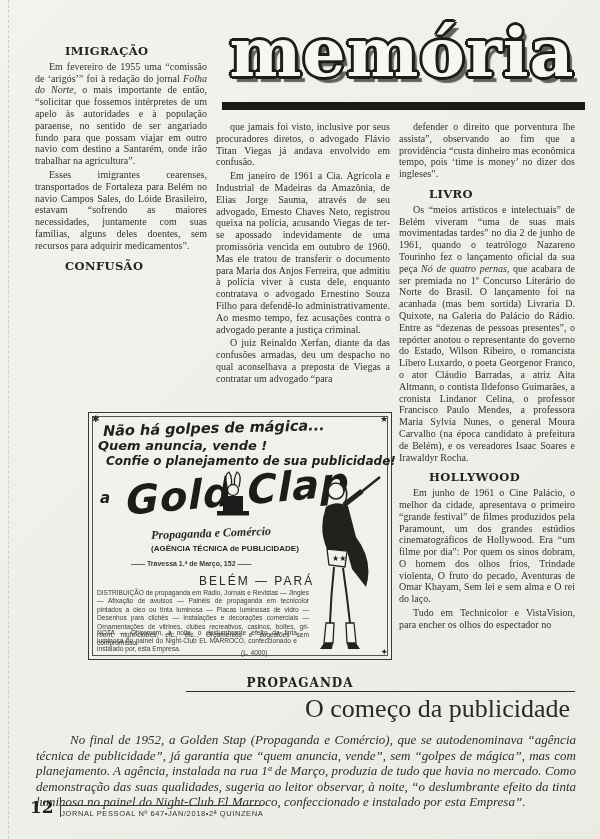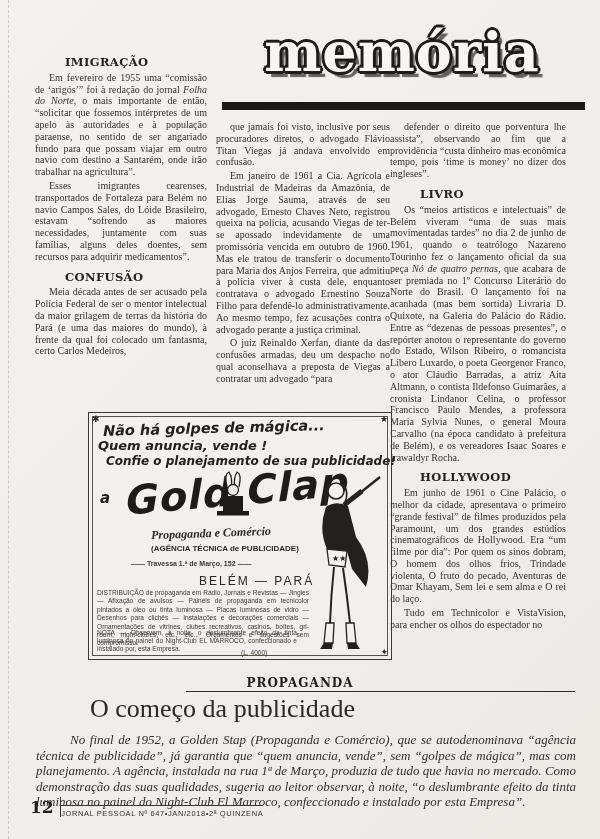--- a/index.html
+++ b/index.html
@@ -5,38 +5,38 @@
   html,body{margin:0;padding:0;}
   .page{
     position:relative;width:600px;height:839px;overflow:hidden;
     background:linear-gradient(135deg,#f4f2ee 0%,#f0eeea 55%,#eceae5 100%);
     font-family:"Liberation Serif",serif;color:#33312d;
   }
   .fold-line{position:absolute;left:8px;top:0;bottom:0;border-left:1px dashed #cfccc5;}
   
   .masthead{
     position:absolute;left:218px;top:4px;width:368px;text-align:center;
-    font-family:"DejaVu Serif",serif;font-weight:bold;font-size:54px;line-height:96px;
+    font-family:"DejaVu Serif",serif;font-weight:bold;font-size:68px;line-height:96px;
     color:#f7f6f3;letter-spacing:1px;
     text-shadow:-2px -2px 0 #1e1d1b,2px -2px 0 #1e1d1b,-2px 2px 0 #1e1d1b,2px 2px 0 #1e1d1b,
                  -3px 0 0 #1e1d1b,3px 0 0 #1e1d1b,0 3px 0 #1e1d1b,0 -3px 0 #1e1d1b,
                  5px 6px 1px rgba(50,48,45,.75);
   }
   .masthead-bar{position:absolute;left:222px;top:102px;width:363px;height:8px;background:#1b1a18;}
   
   .col{position:absolute;font-size:10px;line-height:11.8px;text-align:justify;}
   .col1{left:35px;top:46px;width:172px;}
   .col2{left:216px;top:121px;width:174px;}
-  .col3{left:390px;top:121px;width:176px;}
+  .col3{left:399px;top:121px;width:176px;}
   .col p{margin:0 0 2px 0;text-indent:14px;}
   .col h3{
     margin:9px 0 3px 30px;font-size:11.5px;letter-spacing:.4px;
     font-family:"DejaVu Serif",serif;font-weight:bold;color:#262421;text-indent:0;
   }
-  .col h3.first{margin-top:11px;}
+  .col h3.first{margin-top:0;}
   .ital{font-style:italic;}
   
   .ad{
     position:absolute;left:88px;top:412px;width:302px;height:246px;
     border:1.5px solid #3b3831;background:rgba(244,242,238,.6);
   }
   .ad-inner{position:absolute;left:3px;top:3px;right:3px;bottom:3px;border:1px solid #55524a;}
   .corner{position:absolute;font-size:9px;color:#2c2a26;line-height:1;}
   .c-tl{left:3px;top:2px;} .c-tr{right:3px;top:2px;} .c-br{right:3px;bottom:2px;}
   .ad-script{position:absolute;font-family:"DejaVu Sans",sans-serif;font-weight:bold;font-style:italic;color:#22211e;white-space:nowrap;}
@@ -67,21 +67,21 @@
   }
   .ad-ref{position:absolute;left:152px;top:236px;font-family:"Liberation Sans",sans-serif;font-size:6.6px;color:#3c3a34;}
   .ad-fig{position:absolute;right:5px;top:62px;}
   
   .kicker{
     position:absolute;left:110px;top:676px;width:380px;text-align:center;
     font-family:"DejaVu Serif",serif;font-weight:bold;font-size:12px;letter-spacing:1px;color:#23211e;
   }
   .feature-rule{position:absolute;left:186px;top:691px;width:389px;border-top:1.5px solid #2f2d29;}
   .feature-title{
-    position:absolute;left:90px;top:694px;width:480px;text-align:left;
+    position:absolute;left:90px;top:694px;width:480px;text-align:right;
     font-size:26px;line-height:30px;color:#2b2925;font-family:"Liberation Serif",serif;
   }
   .feature-body{
     position:absolute;left:36px;top:732px;width:540px;
     font-style:italic;font-size:13px;line-height:15.6px;text-align:justify;text-indent:34px;color:#312f2b;
   }
   
   .footer{position:absolute;left:30px;top:795px;display:flex;align-items:flex-start;}
   .page-num{font-family:"DejaVu Serif",serif;font-weight:bold;font-size:17px;line-height:24px;color:#211f1c;}
   .footer-tick{width:1.5px;height:20px;background:#3a3833;margin:2px 0 0 6px;}
@@ -97,21 +97,20 @@
   <div class="fold-line"></div>
 
   <div class="masthead">memória</div>
   <div class="masthead-bar"></div>
 
   <div class="col col1">
     <h3 class="first">IMIGRAÇÃO</h3>
     <p><span>Em fevereiro de 1955 uma “comissão de ‘arigós’” foi à redação do jornal </span><span class="ital">Folha do Norte</span><span>, o mais importante de então, “solicitar que fossemos intérpretes de um apelo às autoridades e à população paraense, no sentido de ser angariado fundo para que possam viajar em outro navio com destino a Santarém, onde irão trabalhar na agricultura”.</span></p>
     <p>Esses imigrantes cearenses, transportados de Fortaleza para Belém no navio Campos Sales, do Lóide Brasileiro, estavam “sofrendo as maiores necessidades, juntamente com suas famílias, alguns deles doentes, sem recursos para adquirir medicamentos”.</p>
     <h3>CONFUSÃO</h3>
-    <p>Meia década antes de ser acusado pela Polícia Federal de ser o mentor intelectual da maior grilagem de terras da história do Pará (e uma das maiores do mundo), à frente da qual foi colocado um fantasma, certo Carlos Medeiros,</p>
   </div>
 
   <div class="col col2">
     <p>que jamais foi visto, inclusive por seus procuradores diretos, o advogado Flávio Titan Viegas já andava envolvido em confusão.</p>
     <p>Em janeiro de 1961 a Cia. Agrícola e Industrial de Madeiras da Amazônia, de Elias Jorge Sauma, através de seu advogado, Ernesto Chaves Neto, registrou queixa na polícia, acusando Viegas de ter-se apossado indevidamente de uma promissória vencida em outubro de 1960. Mas ele tratou de transferir o documento para Maria dos Anjos Ferreira, que admitiu à polícia viver à custa dele, enquanto contratava o advogado Ernestino Souza Filho para defendê-lo administrativamente. Ao mesmo tempo, fez acusações contra o advogado perante a justiça criminal.</p>
     <p>O juiz Reinaldo Xerfan, diante da das confusões armadas, deu um despacho no qual aconselhava a preposta de Viegas a contratar um advogado “para</p>
   </div>
 
   <div class="col col3">
     <p>defender o direito que porventura lhe assista”, observando ao fim que a providência “custa dinheiro mas econômica tempo, pois ‘time is money’ no dizer dos ingleses”.</p>

